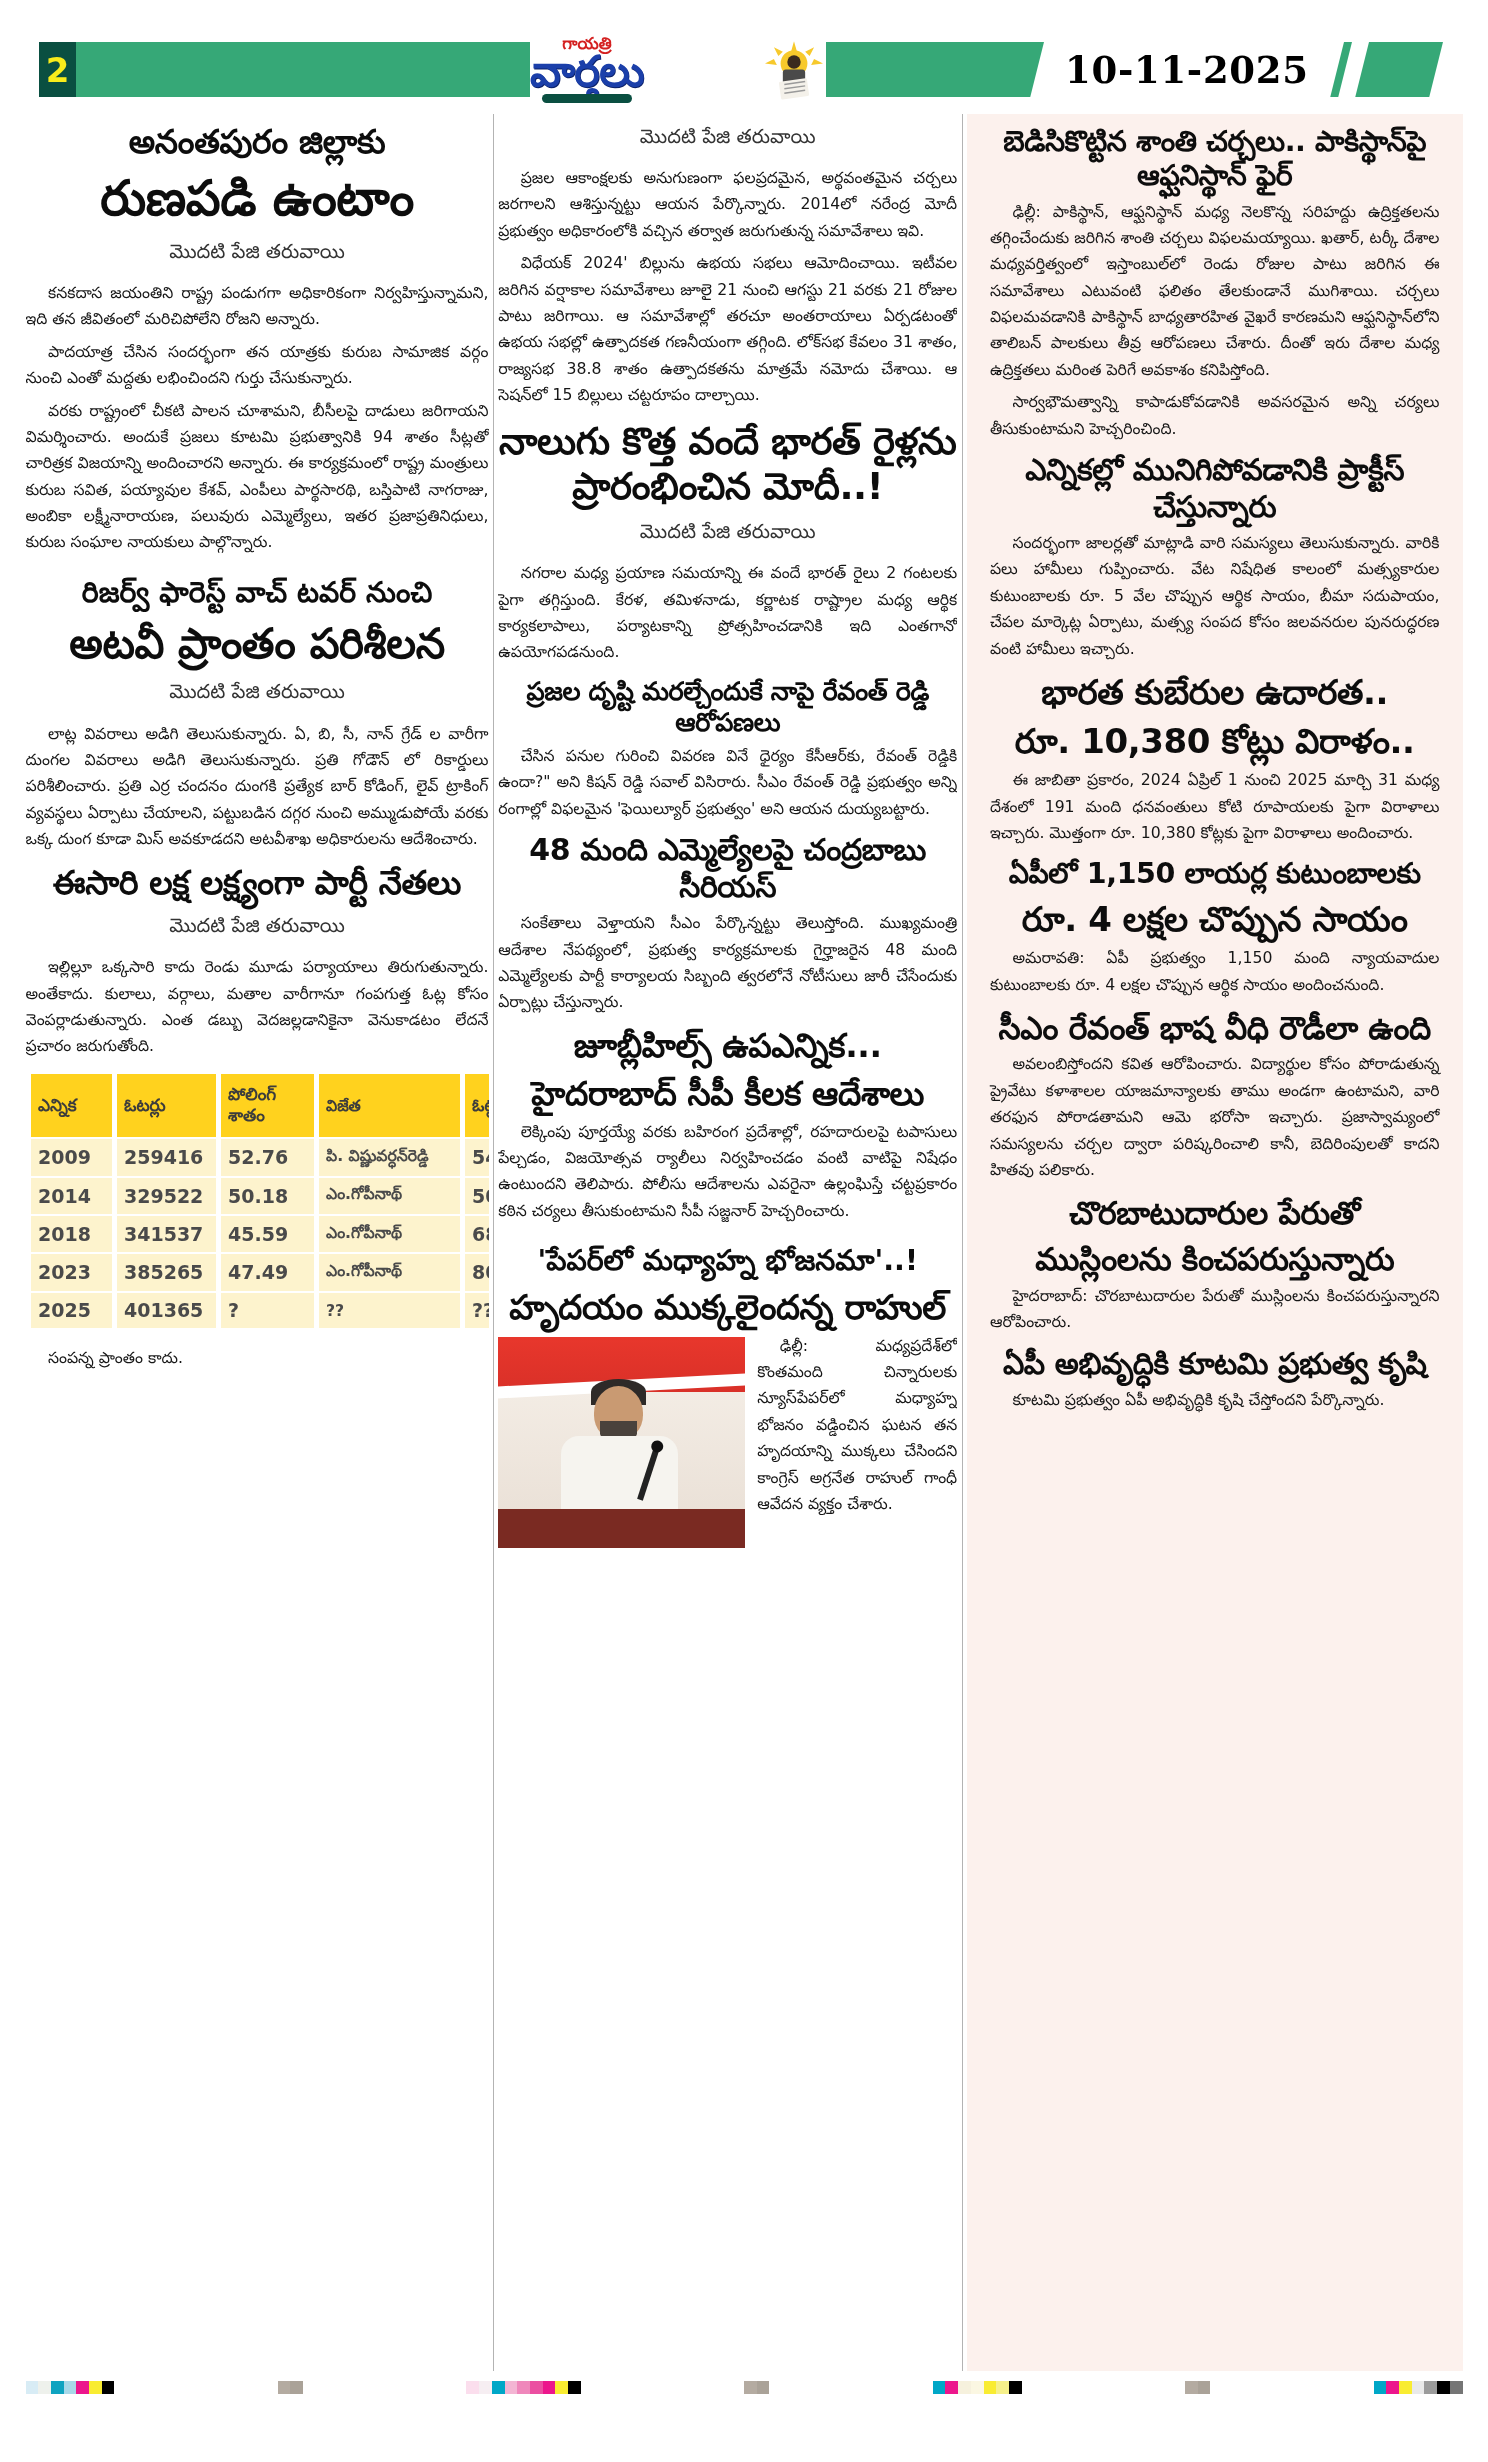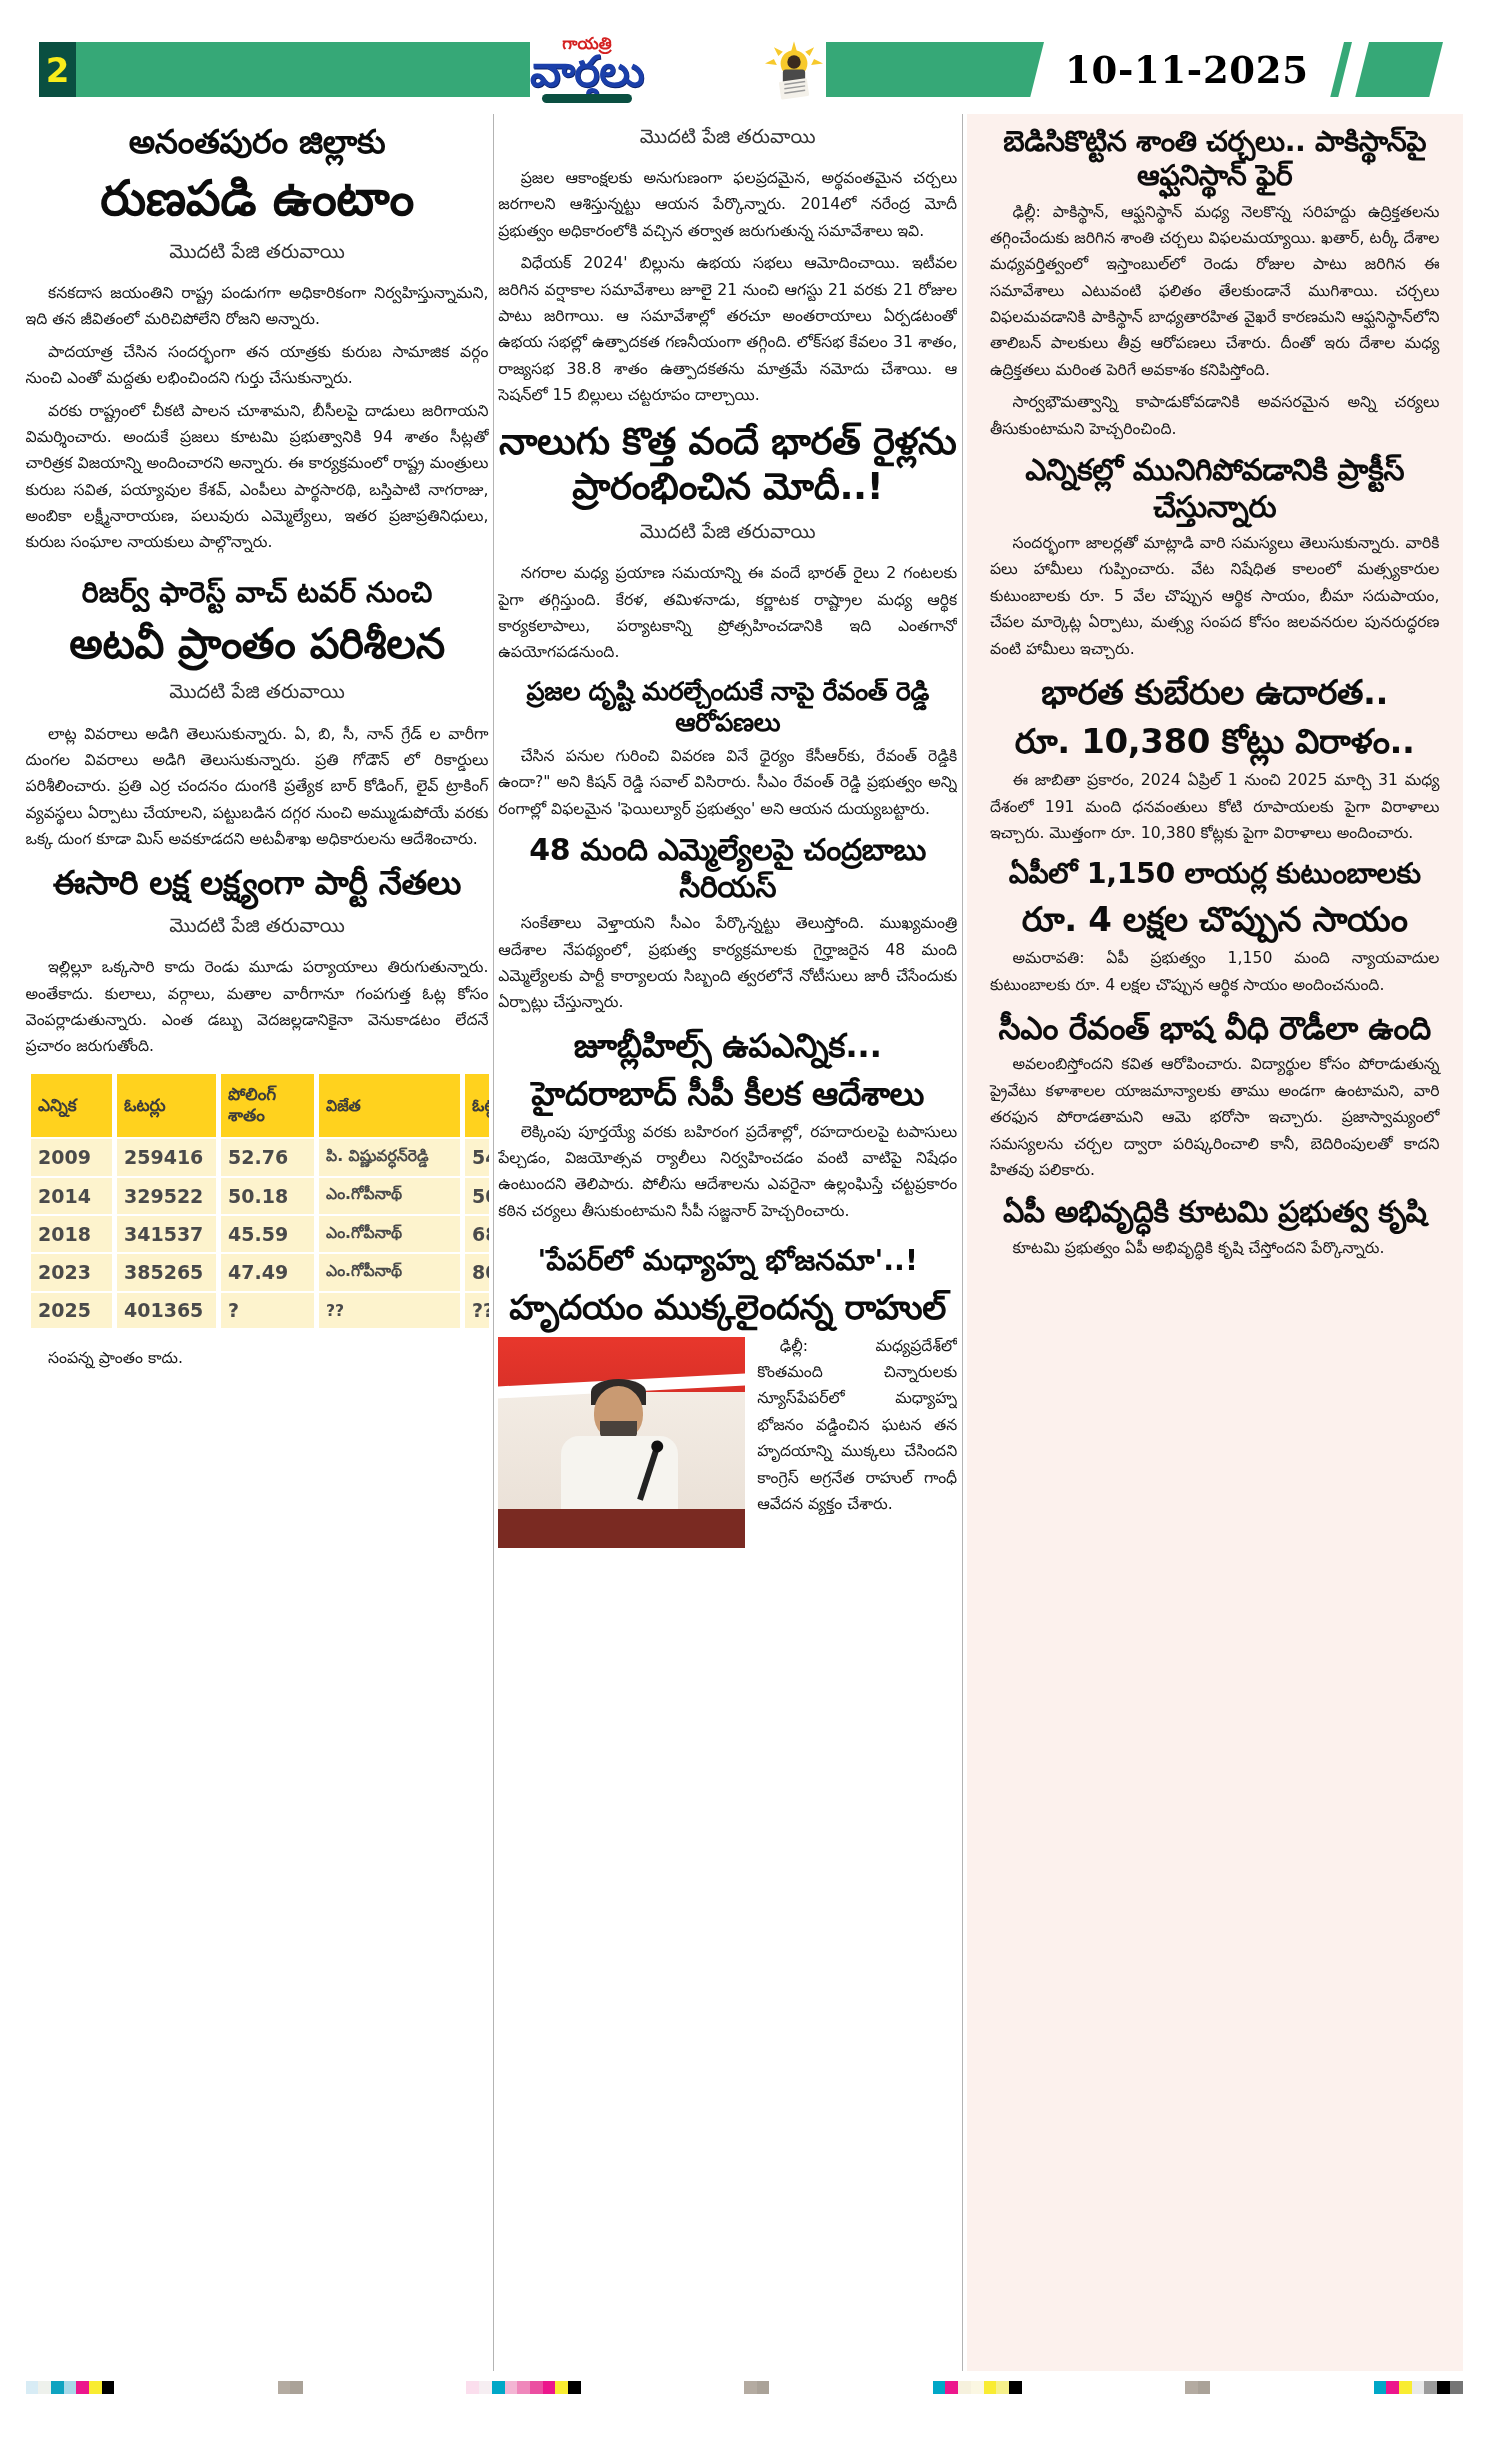--- a/index.html
+++ b/index.html
@@ -311,20 +311,28 @@
       </div>
 
       <div class="article">
         <div class="hl sz42">సీఎం రేవంత్ భాష వీధి రౌడీలా ఉంది</div>
         <div class="body">
 
         <p class="para">అవలంబిస్తోందని కవిత ఆరోపించారు. విద్యార్థుల కోసం పోరాడుతున్న ప్రైవేటు కళాశాలల యాజమాన్యాలకు తాము అండగా ఉంటామని, వారి తరఫున పోరాడతామని ఆమె భరోసా ఇచ్చారు. ప్రజాస్వామ్యంలో సమస్యలను చర్చల ద్వారా పరిష్కరించాలి కానీ, బెదిరింపులతో కాదని హితవు పలికారు.</p>
           </div>
       </div>
 
+      <div class="article">
+        <div class="hl sz42">చొరబాటుదారుల పేరుతో</div>
+        <div class="hl sz42">ముస్లింలను కించపరుస్తున్నారు</div>
+        <div class="body">
+
+        <p class="para">హైదరాబాద్: చొరబాటుదారుల పేరుతో ముస్లింలను కించపరుస్తున్నారని ఆరోపించారు.</p>
+          </div>
+      </div>
 
       <div class="article">
         <div class="hl sz40">ఏపీ అభివృద్ధికి కూటమి ప్రభుత్వ కృషి</div>
         <div class="body">
 
         <p class="para">కూటమి ప్రభుత్వం ఏపీ అభివృద్ధికి కృషి చేస్తోందని పేర్కొన్నారు.</p>
           </div>
       </div>
     </div>
   </div>

